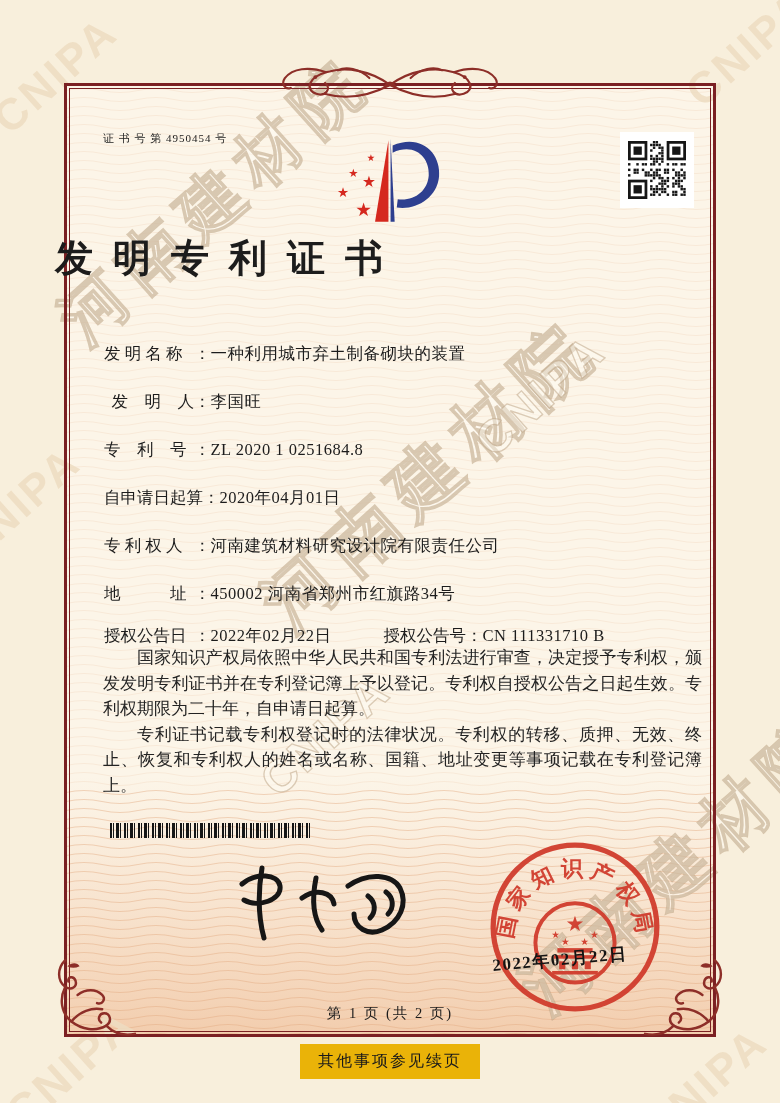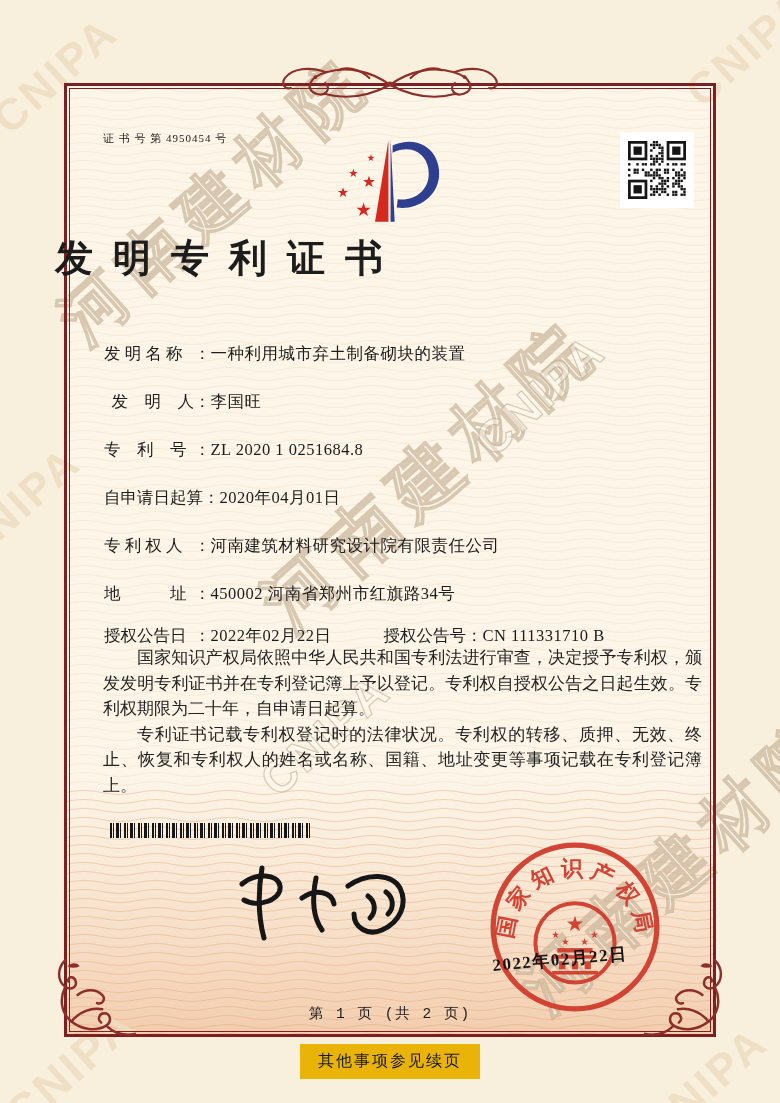--- a/index.html
+++ b/index.html
@@ -42,21 +42,21 @@
   .paras{position:absolute;left:103px;top:645px;width:599px;font-size:17px;line-height:25.5px;text-align:justify;color:#232323;}
   .paras p{margin:0;text-indent:2em;}
   .barcode{position:absolute;left:110px;top:823px;width:201px;height:15px;
     background:repeating-linear-gradient(90deg,#161616 0 2px,rgba(0,0,0,0) 2px 3px,#161616 3px 4px,rgba(0,0,0,0) 4px 6px,#161616 6px 9px,rgba(0,0,0,0) 9px 10px,#161616 10px 11px,rgba(0,0,0,0) 11px 14px);}
   .officer{position:absolute;left:112px;top:886px;font-size:17px;letter-spacing:3px;}
   .officer .ot{margin-bottom:15px;}
   .signature{position:absolute;left:228px;top:858px;}
   .seal{position:absolute;left:487px;top:839px;opacity:.93;}
   .sealdate{position:absolute;left:460px;top:948px;width:200px;text-align:center;font-size:17px;font-weight:600;
             letter-spacing:1.5px;color:#141414;transform:rotate(-5deg);z-index:5;}
-  .pageinfo{position:absolute;left:65px;top:1004px;width:650px;text-align:center;font-size:14.5px;letter-spacing:2px;font-family:Liberation Mono, monospace;}
+  .pageinfo{position:absolute;left:65px;top:1004px;width:650px;text-align:center;font-size:14.5px;letter-spacing:2px;}
   .footnote{position:absolute;left:50%;top:1044px;transform:translateX(-50%);background:#eab308;
             padding:7px 18px;font-size:16px;letter-spacing:2px;color:#1a1a1a;}
 </style>
 </head>
 <body>
 
 <div class="page">
 
   <div class="interior">
     <svg width="650" height="951" viewBox="0 0 650 951">

